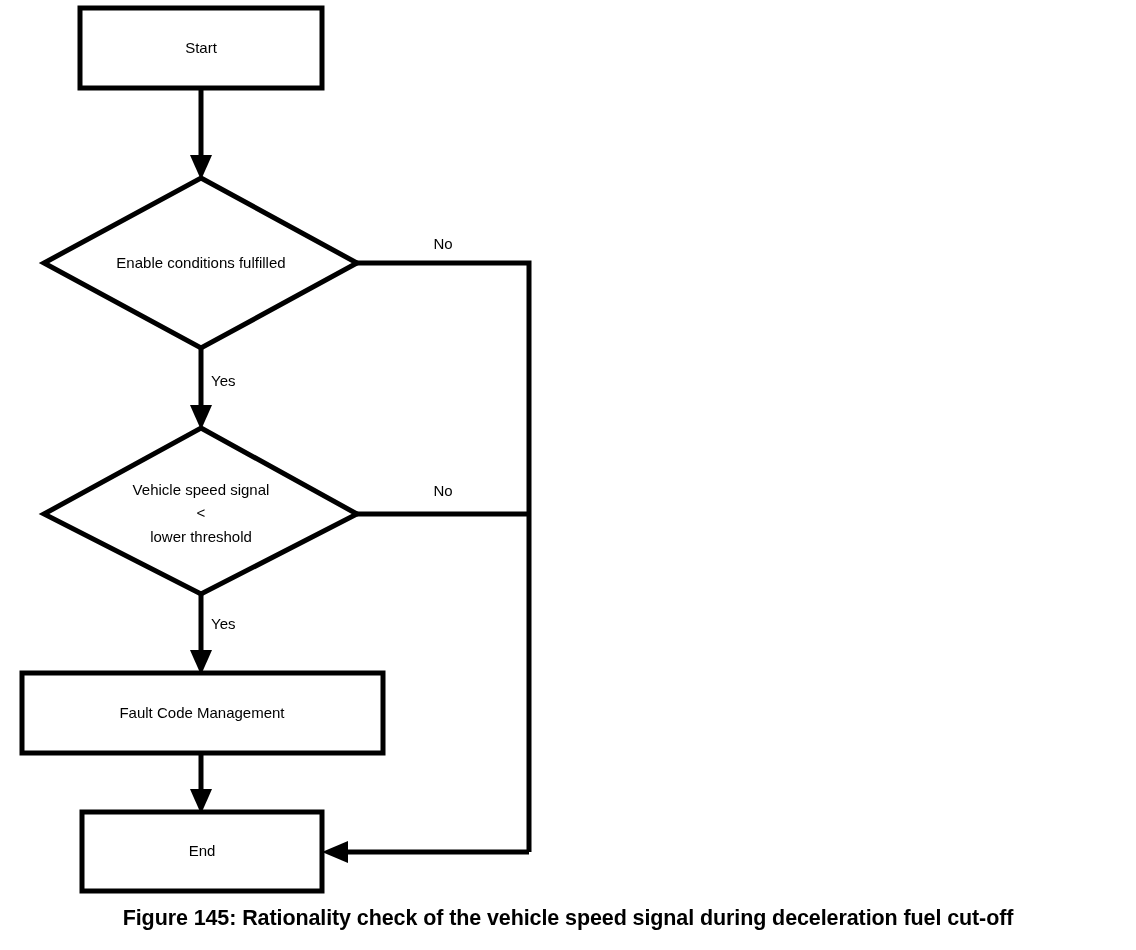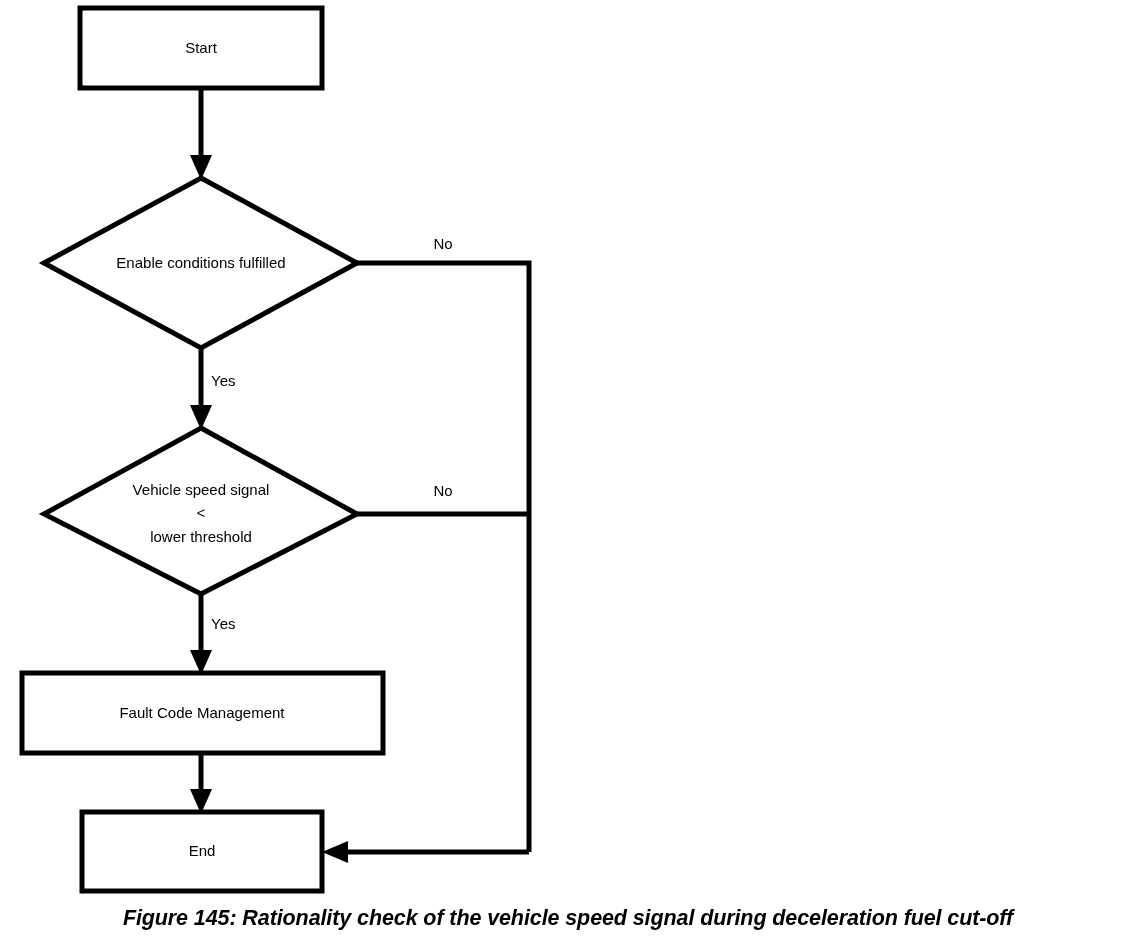--- a/index.html
+++ b/index.html
@@ -73,21 +73,20 @@
     left: 0;
     top: 906px;
     width: 1136px;
     text-align: center;
     font-family: "Liberation Sans", sans-serif;
     font-size: 21.5px;
     font-weight: bold;
     color: #000000;
     letter-spacing: -0.1px;
     white-space: nowrap;
-    font-style: italic;
   }
 </style>
 </head>
 <body>
 
 <div id="figure-root">
 
   <svg id="flowchart-svg" viewBox="0 0 1136 905" xmlns="http://www.w3.org/2000/svg">
 
     <g>

